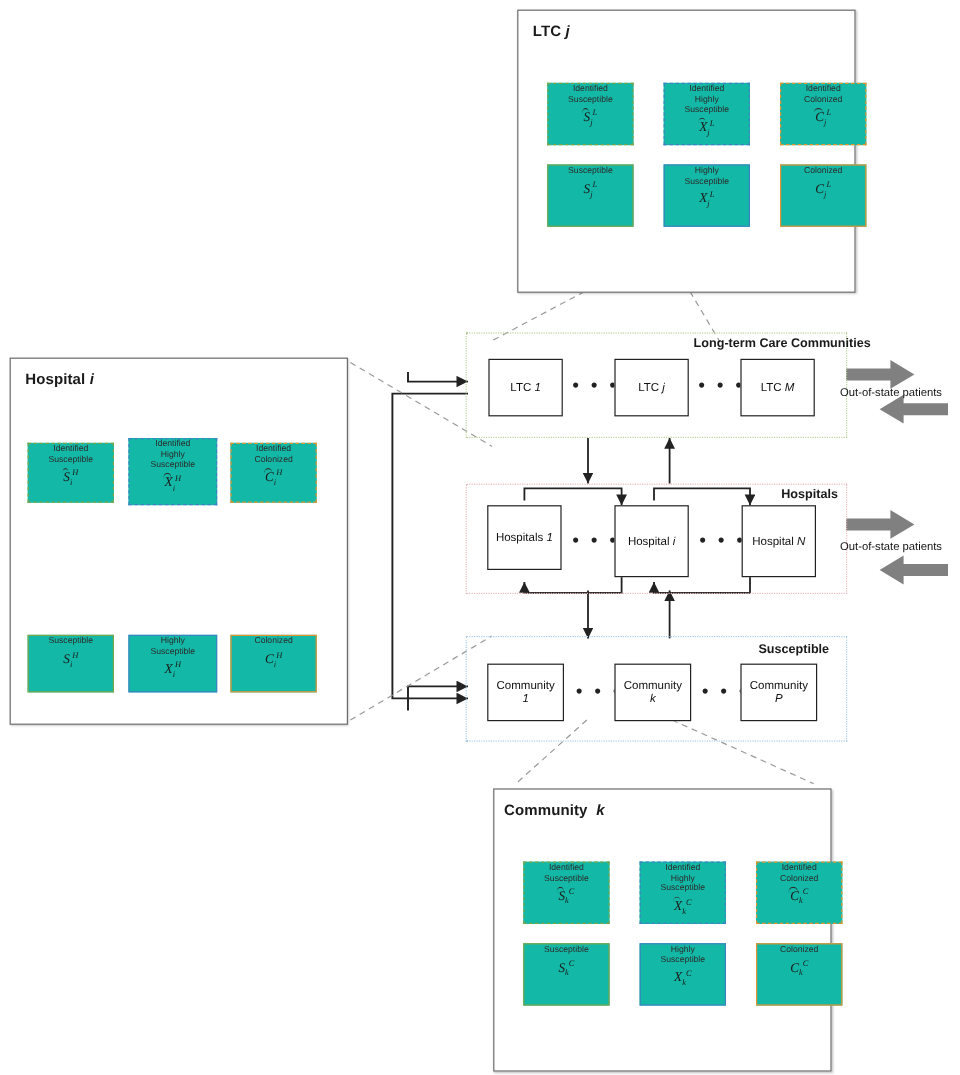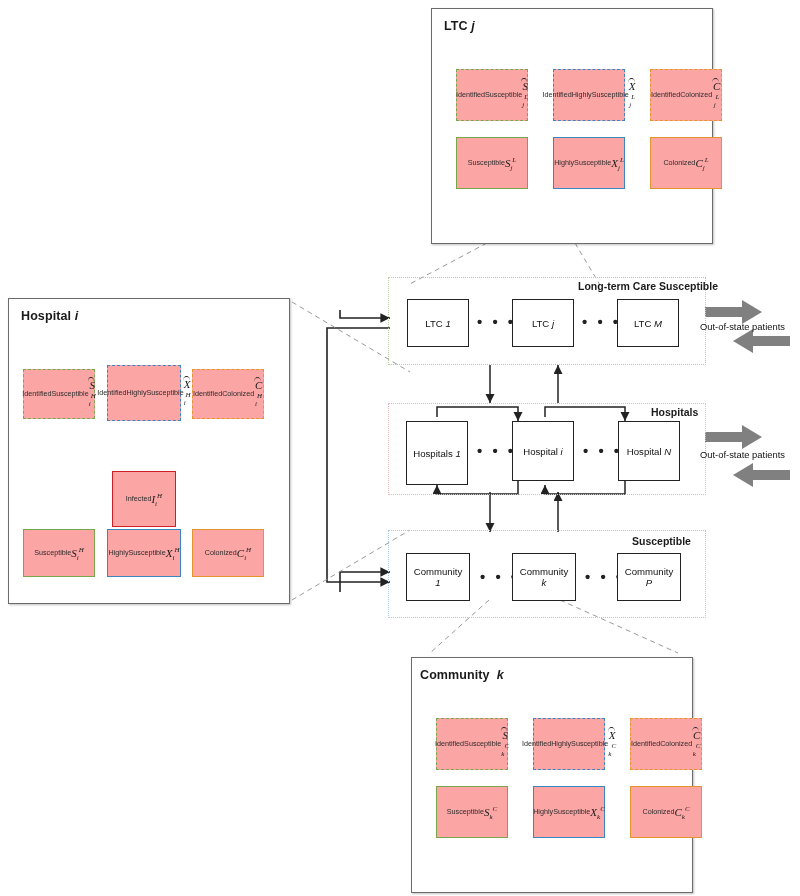--- a/index.html
+++ b/index.html
@@ -4,22 +4,22 @@
 <style>
   html,body{margin:0;padding:0;background:#ffffff;}
   body{width:800px;height:896px;position:relative;overflow:hidden;
        font-family:"Liberation Sans","DejaVu Sans",sans-serif;color:#1a1a1a;}
   
   .detail-panel{position:absolute;background:#ffffff;border:1.5px solid #6b6b6b;
                 box-shadow:1px 1px 2px rgba(0,0,0,.25);}
   .panel-title{position:absolute;font-weight:bold;font-size:12.5px;letter-spacing:.1px;}
   .panel-title i{font-style:italic;}
   
-  .cbox{position:absolute;background:#fca5a5;display:flex;flex-direction:row;
-        align-items:center;justify-content:center;text-align:center;box-sizing:border-box;}
+  .cbox{position:absolute;background:#14b8a6;display:flex;flex-direction:column;
+        align-items:center;text-align:center;box-sizing:border-box;}
   .cbox .lbl{font-size:7.2px;line-height:8.6px;color:#2b2b2b;}
   .cbox .sym{font-family:"Liberation Serif","DejaVu Serif",serif;font-style:italic;
              font-size:11px;line-height:11px;margin-top:2px;position:relative;}
   .cbox .sym sub{font-size:7px;font-style:italic;}
   .cbox .sym sup{font-size:7px;font-style:italic;}
   .hatop{position:relative;display:inline-block;}
   .hatop::before{content:"";position:absolute;left:-1px;right:1px;top:-3px;height:4px;
      border-top:1px solid #2b2b2b;border-radius:50%/100% 100% 0 0;}
   .solid-g{border:1.6px solid #79a64b;}
   .solid-b{border:1.6px solid #3c84c2;}
@@ -214,24 +214,20 @@
     <span class="lbl">Highly</span>
     <span class="lbl">Susceptible</span>
     <span class="sym"><span class="hatop"><span>X</span></span><sub>i</sub><sup>H</sup></span>
   </div>
   <div class="cbox dash-o" style="left:183px;top:70px;width:72px;height:50px;">
     <span class="lbl">Identified</span>
     <span class="lbl">Colonized</span>
     <span class="sym"><span class="hatop"><span>C</span></span><sub>i</sub><sup>H</sup></span>
   </div>
 
-  <div class="cbox solid-r" style="left:103px;top:172px;width:64px;height:56px;">
-    <span class="lbl">Infected</span>
-    <span class="sym"><span>I</span><sub>i</sub><sup>H</sup></span>
-  </div>
 
   <div class="cbox solid-g" style="left:14px;top:230px;width:72px;height:48px;">
     <span class="lbl">Susceptible</span>
     <span class="sym"><span>S</span><sub>i</sub><sup>H</sup></span>
   </div>
   <div class="cbox solid-b" style="left:98px;top:230px;width:74px;height:48px;">
     <span class="lbl">Highly</span>
     <span class="lbl">Susceptible</span>
     <span class="sym"><span>X</span><sub>i</sub><sup>H</sup></span>
   </div>
@@ -273,37 +269,37 @@
     <span class="lbl">Susceptible</span>
     <span class="sym"><span>X</span><sub>k</sub><sup>C</sup></span>
   </div>
   <div class="cbox solid-o" style="left:218px;top:128px;width:72px;height:52px;">
     <span class="lbl">Colonized</span>
     <span class="sym"><span>C</span><sub>k</sub><sup>C</sup></span>
   </div>
 </div>
 
 <div class="group-panel gp-ltc" style="left:388px;top:277px;width:318px;height:88px;"></div>
-<div class="group-title" style="left:578px;top:280px;">Long-term Care Susceptible</div>
+<div class="group-title" style="left:578px;top:280px;">Long-term Care Communities</div>
 <div class="nbox" style="left:407px;top:299px;width:62px;height:48px;">
   <span>LTC</span>&nbsp;<i>1</i>
 </div>
 <div class="dots" style="left:477px;top:313px;">• • •</div>
 <div class="nbox" style="left:512px;top:299px;width:62px;height:48px;">
   <span>LTC</span>&nbsp;<i>j</i>
 </div>
 <div class="dots" style="left:582px;top:313px;">• • •</div>
 <div class="nbox" style="left:617px;top:299px;width:62px;height:48px;">
   <span>LTC</span>&nbsp;<i>M</i>
 </div>
 <div class="oos-label" style="left:700px;top:321px;">Out-of-state patients</div>
 
 <div class="group-panel gp-hosp" style="left:388px;top:403px;width:318px;height:92px;"></div>
 <div class="group-title" style="left:651px;top:406px;">Hospitals</div>
-<div class="nbox" style="left:406px;top:421px;width:62px;height:64px;">
+<div class="nbox" style="left:406px;top:421px;width:62px;height:54px;">
   <span><span>Hospitals</span>&nbsp;<i>1</i></span>
 </div>
 <div class="dots" style="left:477px;top:442px;">• • •</div>
 <div class="nbox" style="left:512px;top:421px;width:62px;height:60px;">
   <span><span>Hospital</span>&nbsp;<i>i</i></span>
 </div>
 <div class="dots" style="left:583px;top:442px;">• • •</div>
 <div class="nbox" style="left:618px;top:421px;width:62px;height:60px;">
   <span><span>Hospital</span>&nbsp;<i>N</i></span>
 </div>

